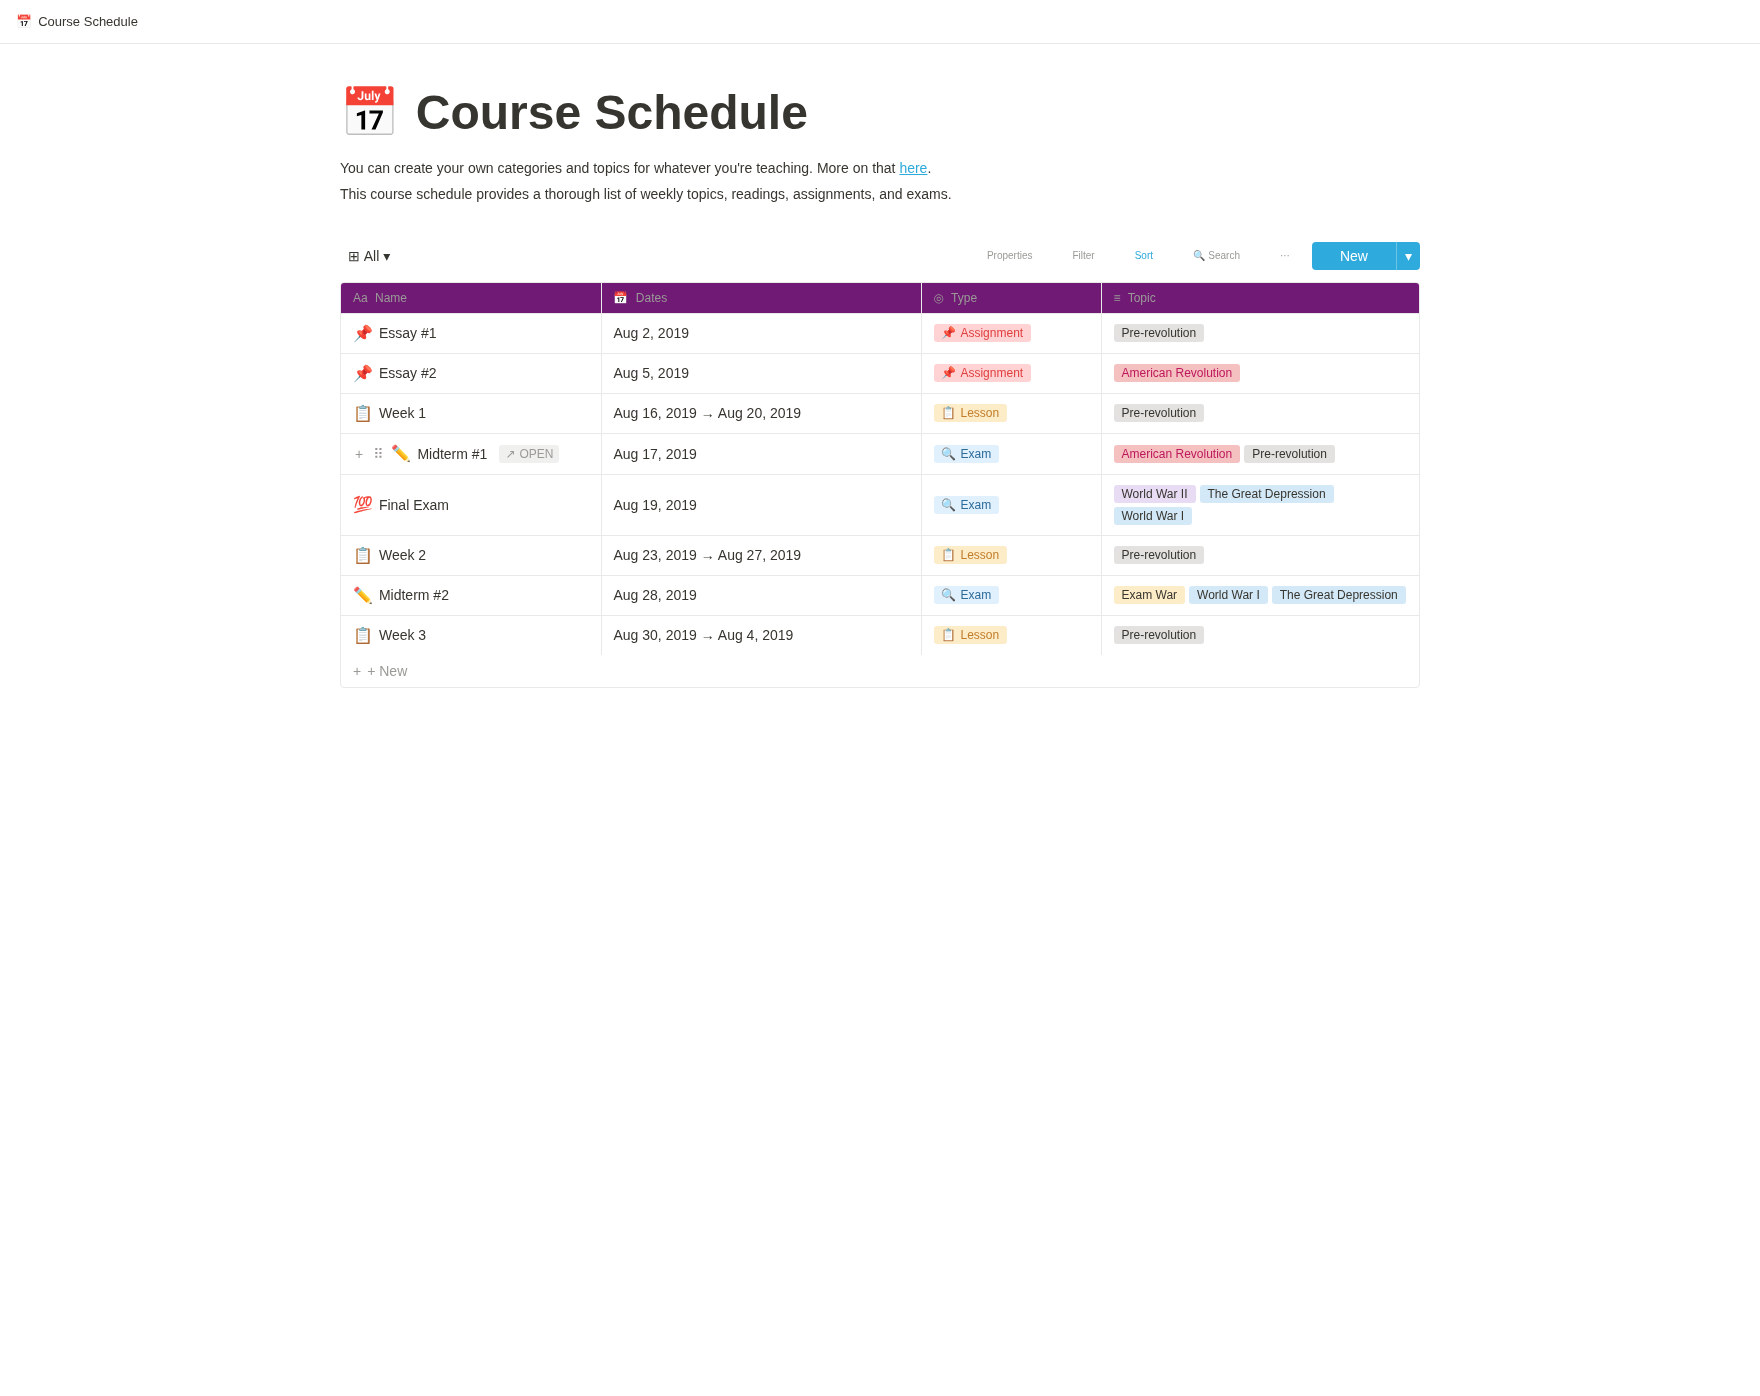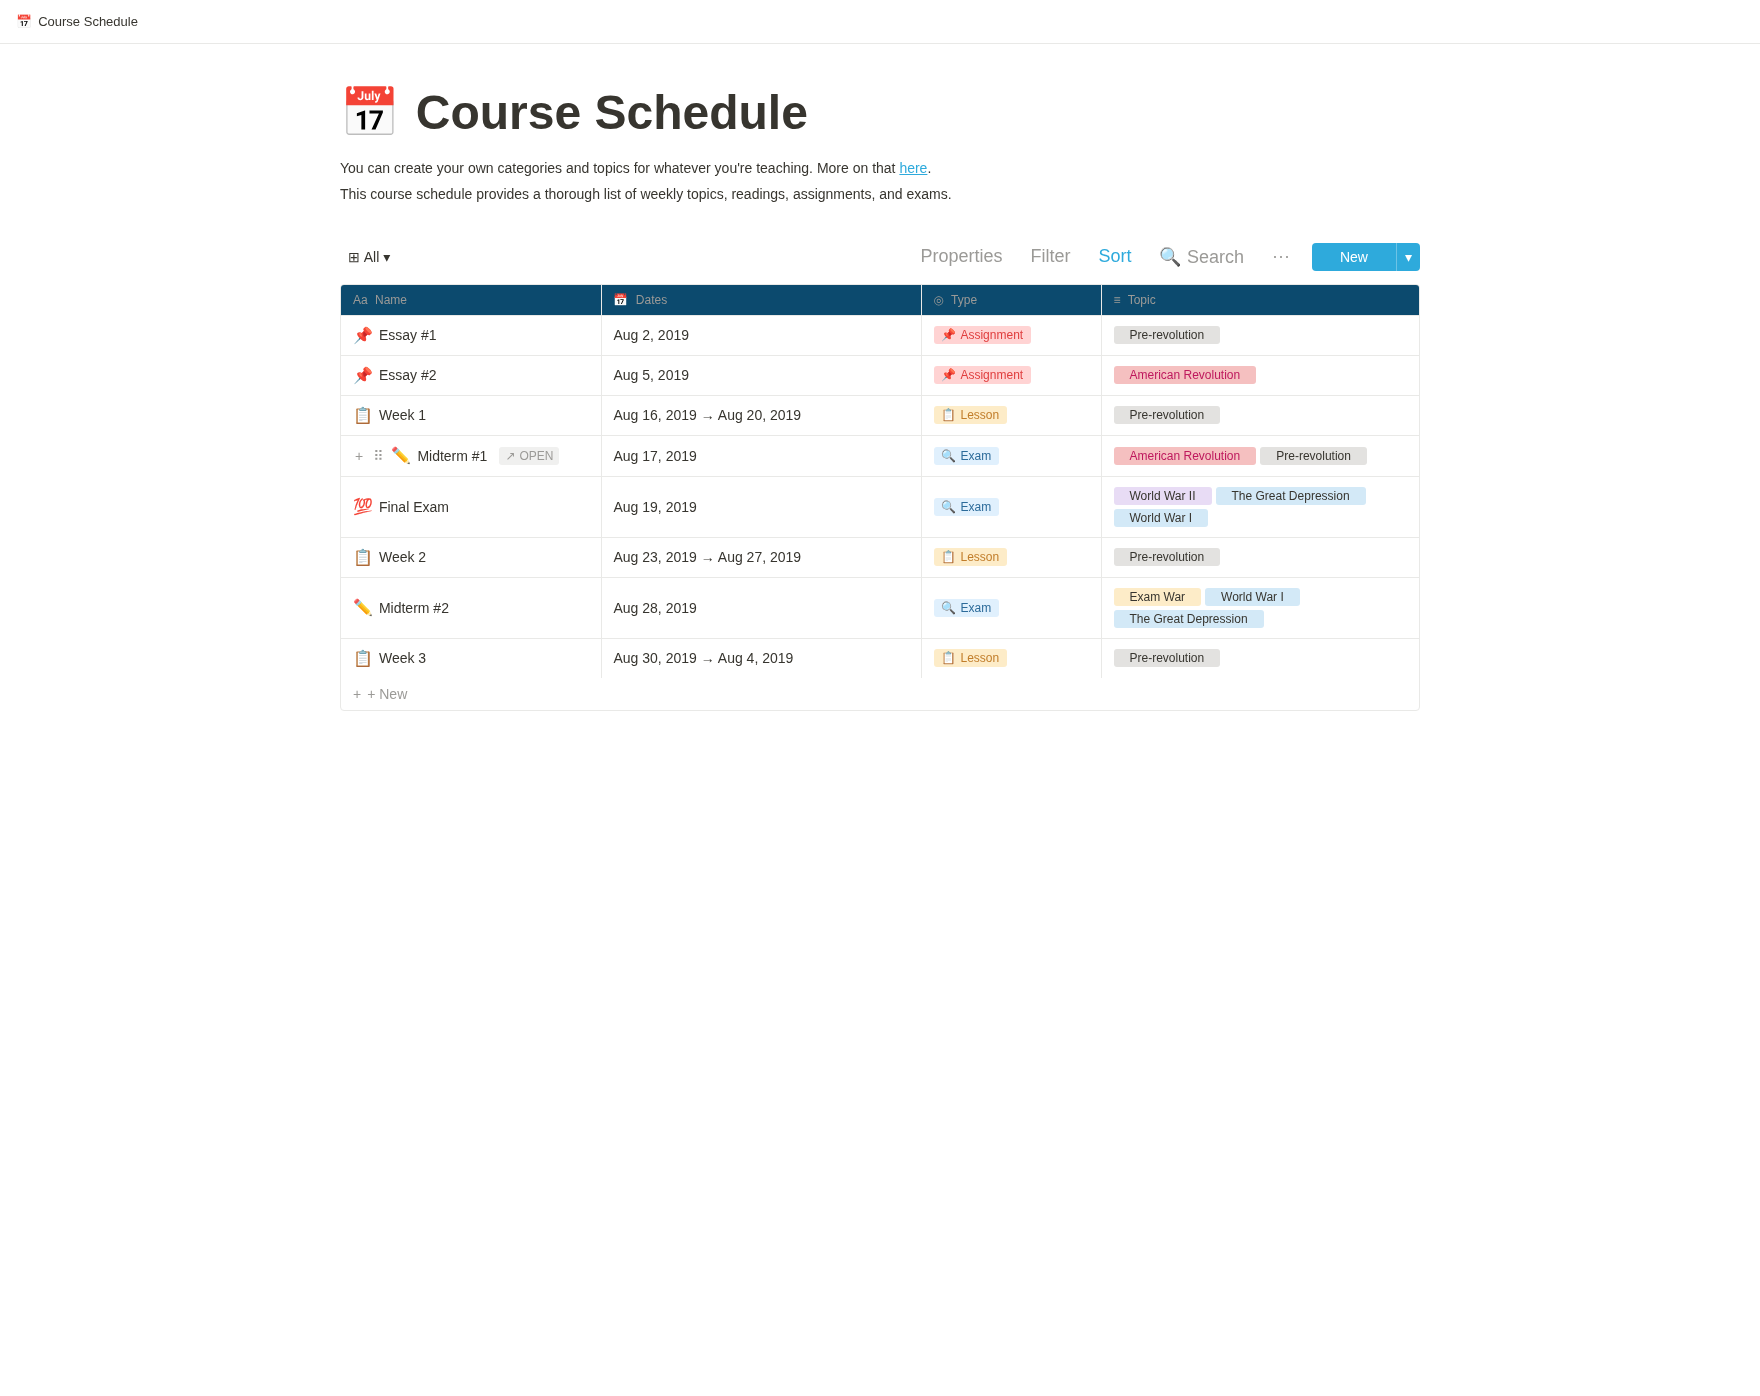--- a/index.html
+++ b/index.html
@@ -100,26 +100,27 @@
       border-radius: 4px;
       cursor: pointer;
       font-size: 14px;
       font-weight: 500;
       color: #37352f;
       background: none;
       border: none;
     }
 
     .toolbar-action {
-      font-size: 18px;
+      font-size: 10px;
       color: #9b9a97;
       cursor: pointer;
       background: none;
       border: none;
       padding: 4px 6px;
+      margin-left: 12px;
     }
     .toolbar-action.sort-active { color: #2eaadc; }
 
     .new-btn {
       display: flex;
       align-items: center;
       gap: 0;
       background: #2eaadc;
       color: #fff;
       border: none;
@@ -141,21 +142,21 @@
       width: 100%;
       border: 1px solid #e9e9e7;
       border-radius: 4px;
       overflow: hidden;
     }
     table {
       width: 100%;
       border-collapse: collapse;
     }
     thead tr {
-      background: #0c4a6e;
+      background: #701a75;
     }
     th {
       text-align: left;
       padding: 8px 12px;
       font-size: 12px;
       font-weight: 500;
       color: #9b9a97;
       border-bottom: 1px solid #e9e9e7;
       border-right: 1px solid #e9e9e7;
     }
@@ -211,21 +212,21 @@
     }
 
     
     .topic-tags {
       display: flex;
       flex-wrap: wrap;
       gap: 4px;
     }
     .tag {
       display: inline-block;
-      padding: 2px 16px;
+      padding: 2px 8px;
       border-radius: 3px;
       font-size: 12px;
       font-weight: 400;
     }
     .tag-gray {
       background: #e3e2e0;
       color: #37352f;
     }
     .tag-pink {
       background: #f5c0c0;

